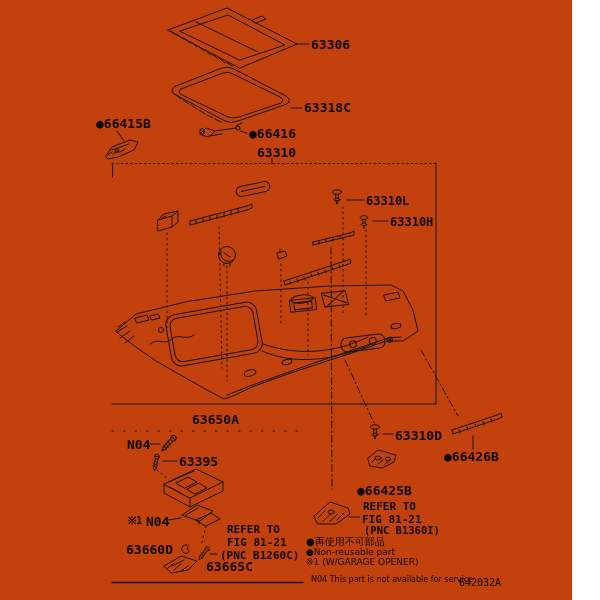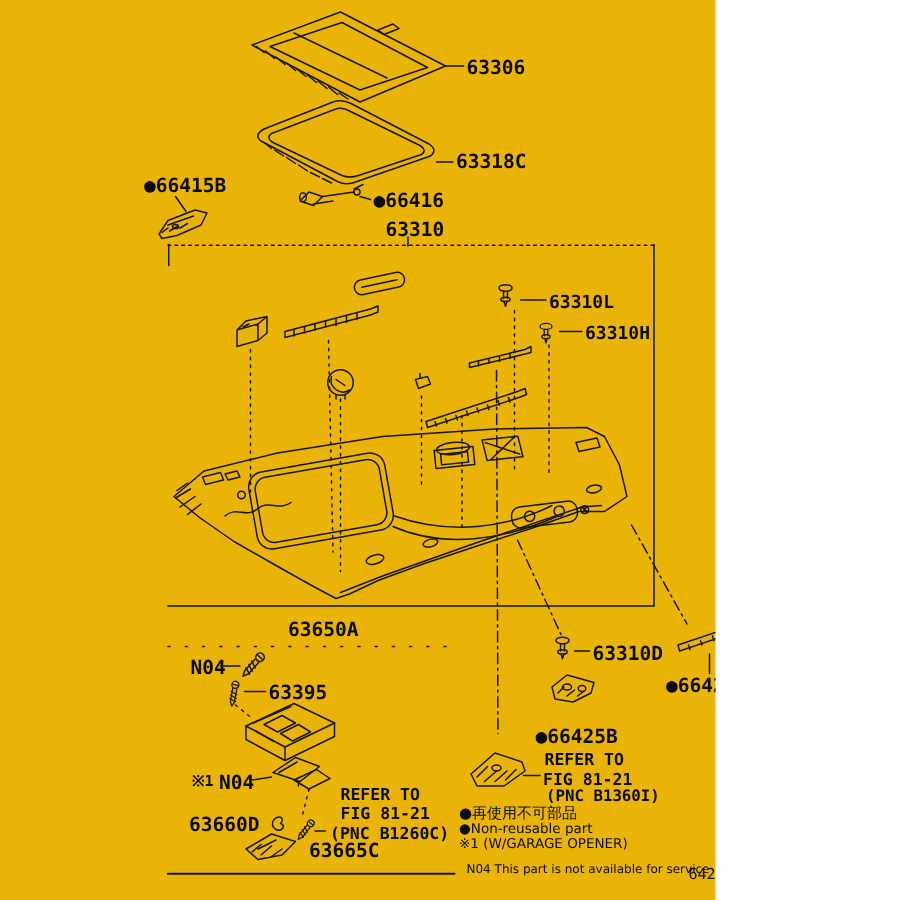--- a/index.html
+++ b/index.html
@@ -1,16 +1,16 @@
 <!DOCTYPE html>
 <html><head>
 <meta charset="utf-8">
 <style>
   html,body{margin:0;padding:0;background:#fff;}
-  #stage{position:relative;width:477px;height:600px;background:#eab308;overflow:hidden;
+  #stage{position:relative;width:572px;height:600px;background:#c2410c;overflow:hidden;
          font-family:"DejaVu Sans Mono", monospace;}
   svg{display:block;}
   
   .art path,.art line,.art rect,.art circle,.art ellipse,.art polyline,.art polygon{
     stroke:#161616;fill:none;stroke-width:1;stroke-linecap:round;stroke-linejoin:round;}
   .thick{stroke-width:1.4 !important;}
   .dotline{stroke-dasharray:1.8,2.8;}
   .sparse{stroke-dasharray:1.5,10;}
   .dot{stroke-dasharray:1.6,3.6;}
   .dsh{stroke-dasharray:7,3,1.5,3;}

